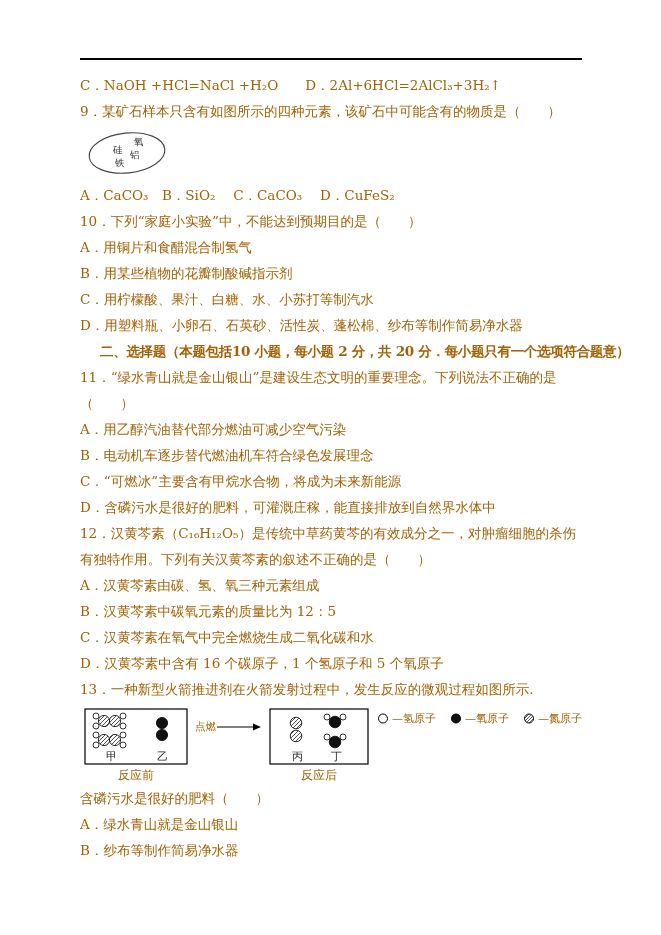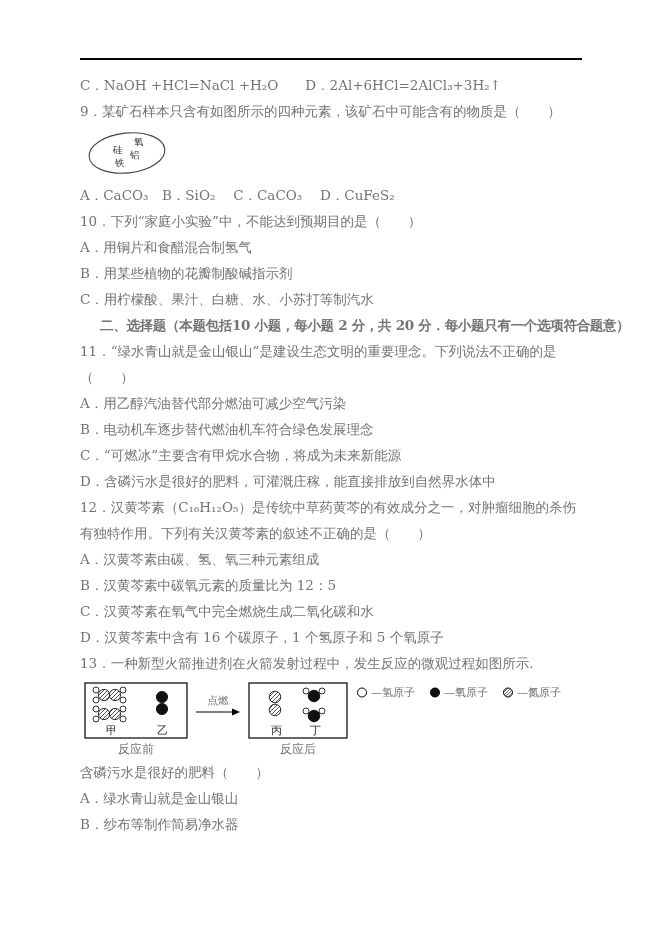--- a/index.html
+++ b/index.html
@@ -1,30 +1,30 @@
 <!DOCTYPE html>
 <html><head>
 <meta charset="utf-8">
 <style>
   html,body{margin:0;padding:0;background:#ffffff;}
   .page{position:relative;width:661px;height:935px;background:#ffffff;overflow:hidden;
-        font-family:"DejaVu Serif","Liberation Serif",serif;color:#737373;}
+        font-family:"DejaVu Serif","Liberation Serif",serif;color:#a16207;}
   .doc{position:absolute;left:80px;top:58px;width:502px;}
   .rule{border-top:2px solid #000;width:502px;margin-bottom:12px;}
   .line{margin:0;font-size:13.5px;line-height:26px;white-space:pre-wrap;}
   .heading{font-weight:bold;white-space:nowrap;letter-spacing:-0.3px;margin-left:20px;}
   .wrap2{white-space:normal;}
   
   .ore-fig{margin:2px 0 2px 4px;height:54px;}
   .ore-fig text{font-size:9.5px;fill:#333;}
   
   .diagram{display:flex;align-items:flex-start;gap:7px;margin:6px 0 2px 4px;}
   .diag-col{display:flex;flex-direction:column;align-items:center;}
   .box-caption{font-size:12px;line-height:15px;margin-top:2px;}
-  .arrow-col{display:flex;flex-direction:column;align-items:center;margin-top:12px;}
+  .arrow-col{display:flex;flex-direction:row;align-items:center;margin-top:12px;}
   .arrow-label{font-size:10.5px;line-height:13px;}
   .mol-label{font-size:11px;fill:#1c1c1c;}
   .legend{display:flex;flex-direction:row;gap:13px;margin-top:4px;}
   .legend-item{display:flex;align-items:center;font-size:11px;line-height:13px;}
   .legend-item svg{margin-right:2px;}
 </style>
 </head>
 <body>
 
 <div class="page">
@@ -45,20 +45,21 @@
         <text x="31" y="40">铁</text>
       </svg>
     </div>
 
     <p class="line">A．CaCO₃　B．SiO₂ 　C．CaCO₃ 　D．CuFeS₂</p>
 
     <p class="line">10．下列“家庭小实验”中，不能达到预期目的是（　　）</p>
     <p class="line">A．用铜片和食醋混合制氢气</p>
     <p class="line">B．用某些植物的花瓣制酸碱指示剂</p>
     <p class="line">C．用柠檬酸、果汁、白糖、水、小苏打等制汽水</p>
+    <p class="line">D．用塑料瓶、小卵石、石英砂、活性炭、蓬松棉、纱布等制作简易净水器</p>
 
     <p class="line heading">二、选择题（本题包括10 小题，每小题 2 分，共 20 分．每小题只有一个选项符合题意）</p>
 
     <p class="line">11．“绿水青山就是金山银山”是建设生态文明的重要理念。下列说法不正确的是（　　）</p>
     <p class="line">A．用乙醇汽油替代部分燃油可减少空气污染</p>
     <p class="line">B．电动机车逐步替代燃油机车符合绿色发展理念</p>
     <p class="line">C．“可燃冰”主要含有甲烷水合物，将成为未来新能源</p>
     <p class="line">D．含磷污水是很好的肥料，可灌溉庄稼，能直接排放到自然界水体中</p>
 
     <p class="line wrap2">12．汉黄芩素（C₁₆H₁₂O₅）是传统中草药黄芩的有效成分之一，对肿瘤细胞的杀伤有独特作用。下列有关汉黄芩素的叙述不正确的是（　　）</p>

